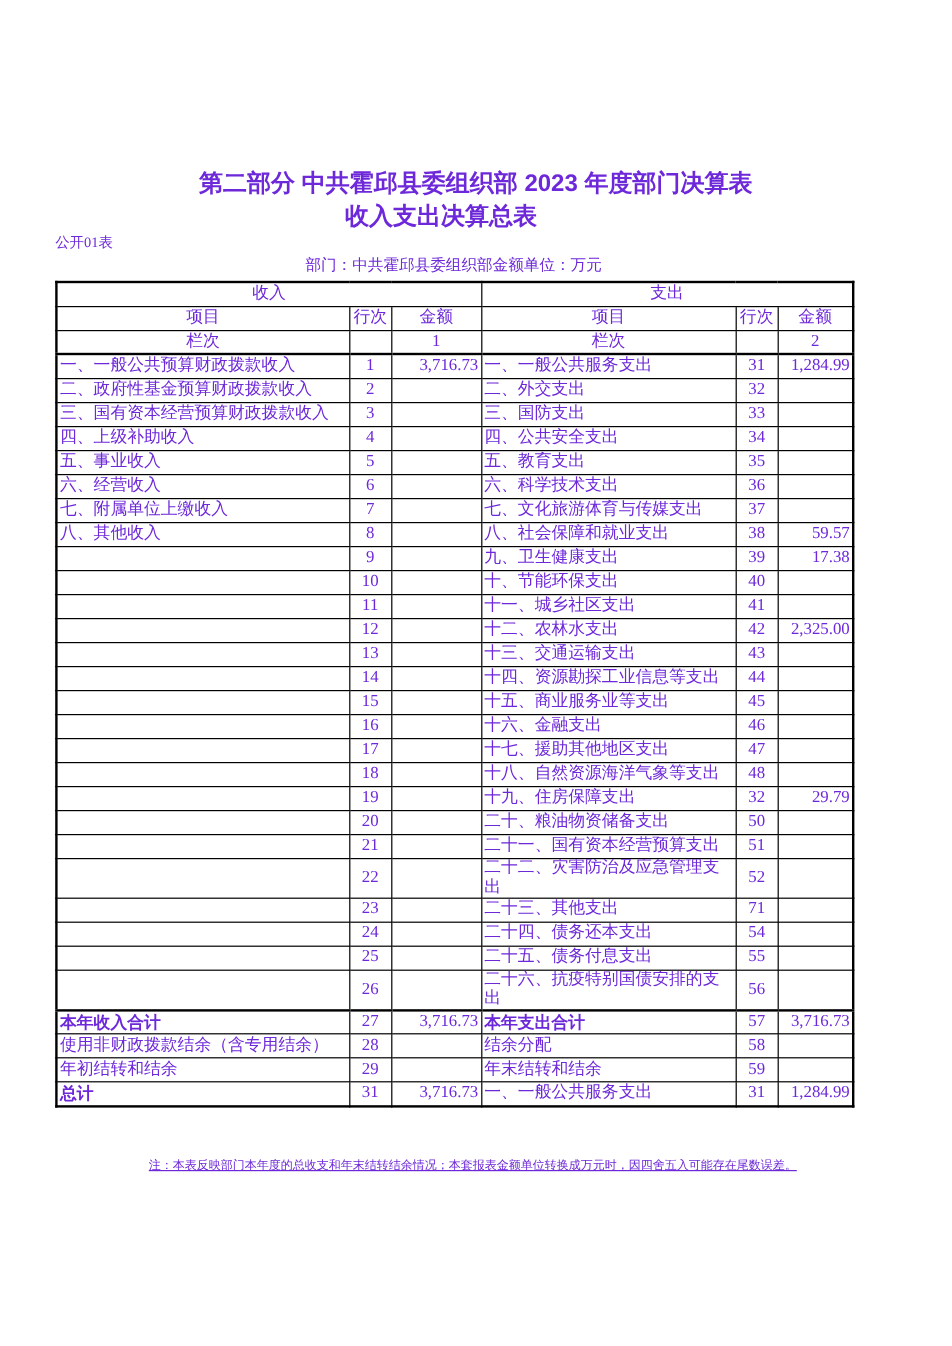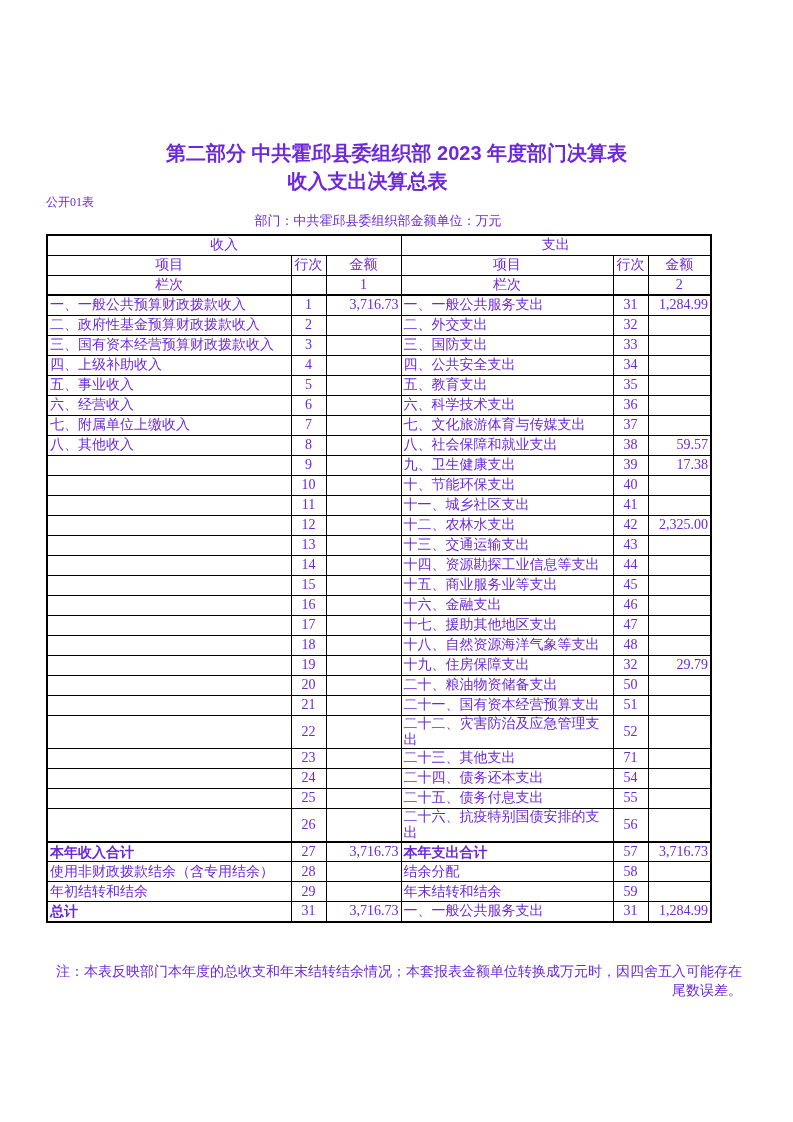--- a/index.html
+++ b/index.html
@@ -51,22 +51,23 @@
   }
   td.c { text-align:center;margin-top:24px; }
   td.item { text-align:left; }
   td.line { text-align:center; padding:0; }
   td.amt  { text-align:right; }
   tr.colidx td { border-bottom-width:2px; }
   tr.sep td { border-top-width:2px; }
   .bold-c { font-weight:bold; text-align:right; font-family:"Liberation Sans", sans-serif; }
   .note {
     position:absolute; left:46px; top:962px; width:696px;
-    font-size:14px; line-height:19px;
-    text-align:right;
+    font-size:10px; line-height:19px;
+    text-align:center;
+    text-decoration:underline;
   }
 </style>
 </head>
 <body>
 
 <div class="page">
 
   <div class="title1">第二部分 中共霍邱县委组织部 2023 年度部门决算表</div>
   <div class="title2">收入支出决算总表</div>
 

